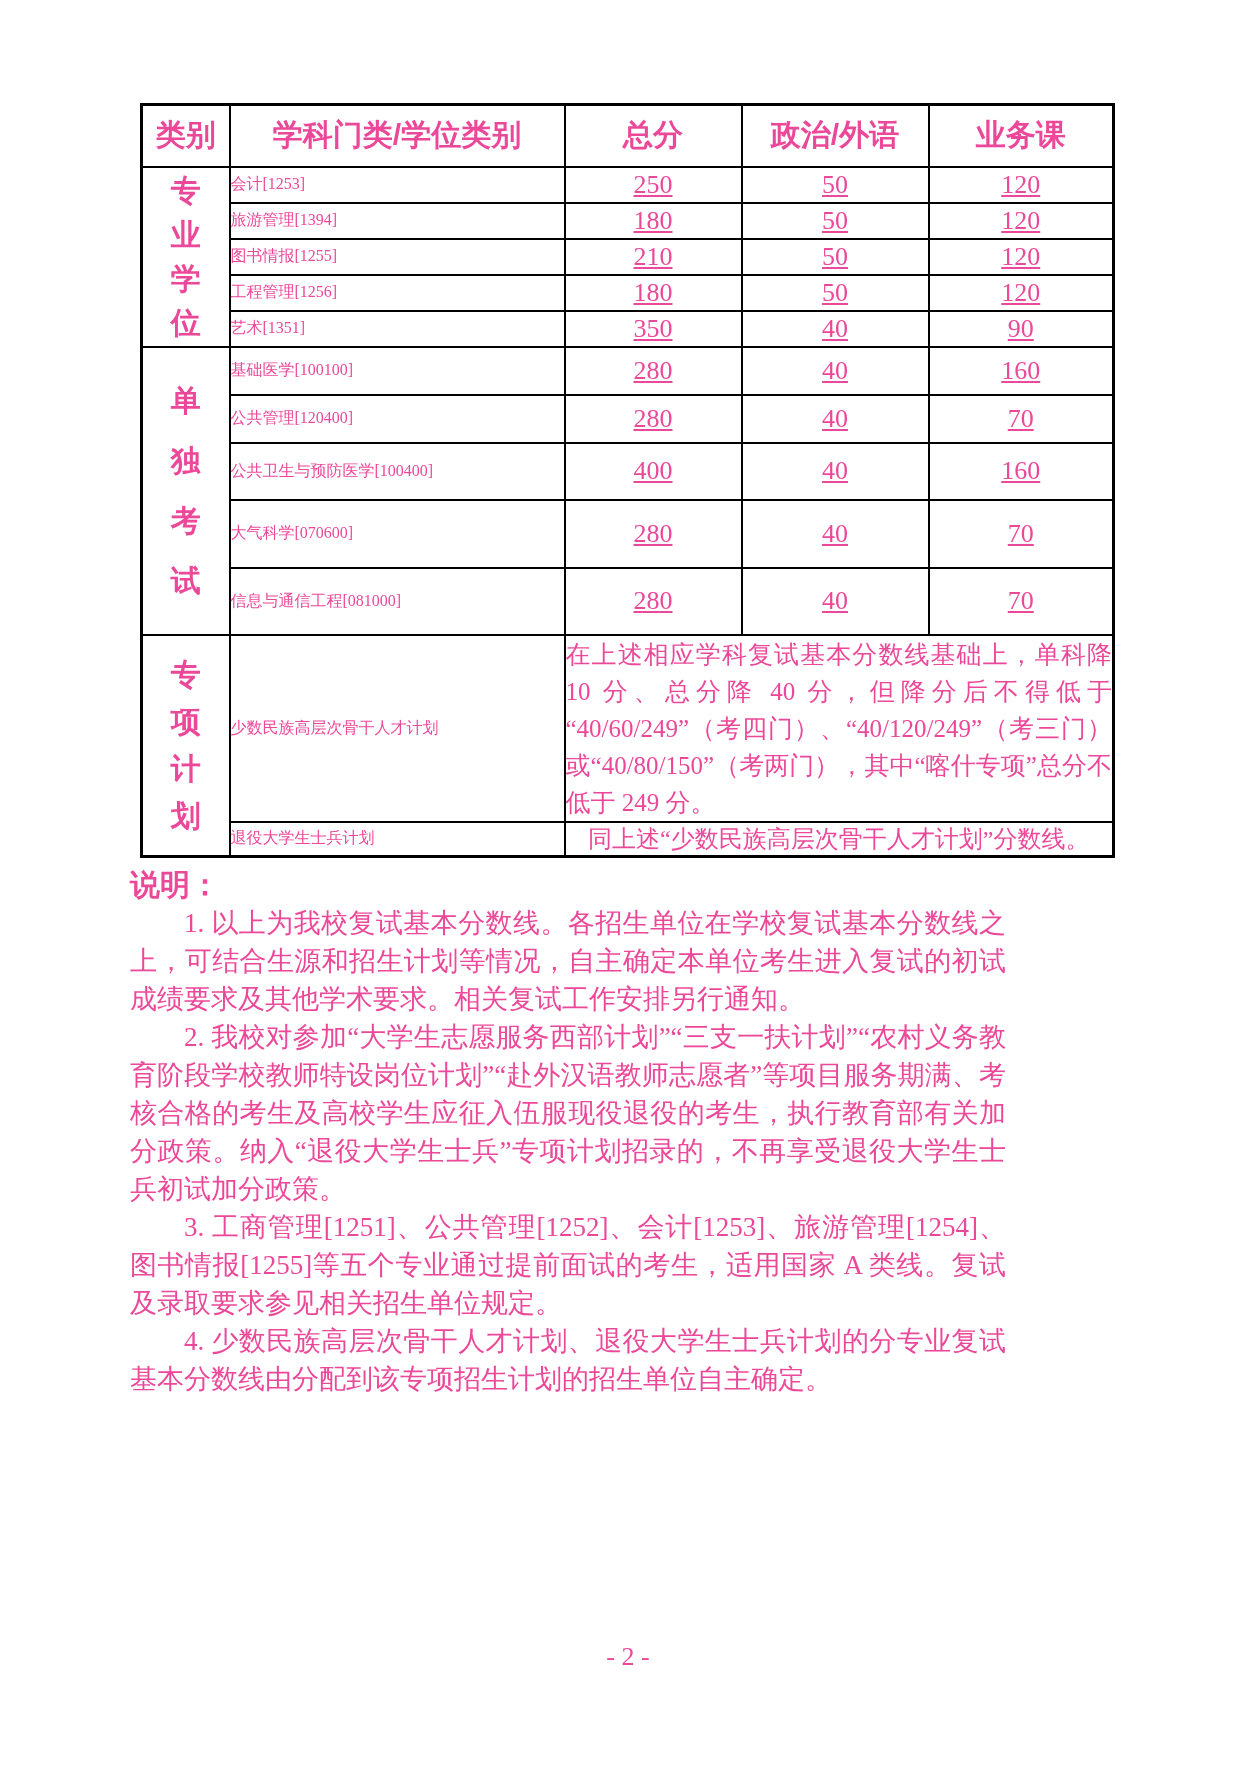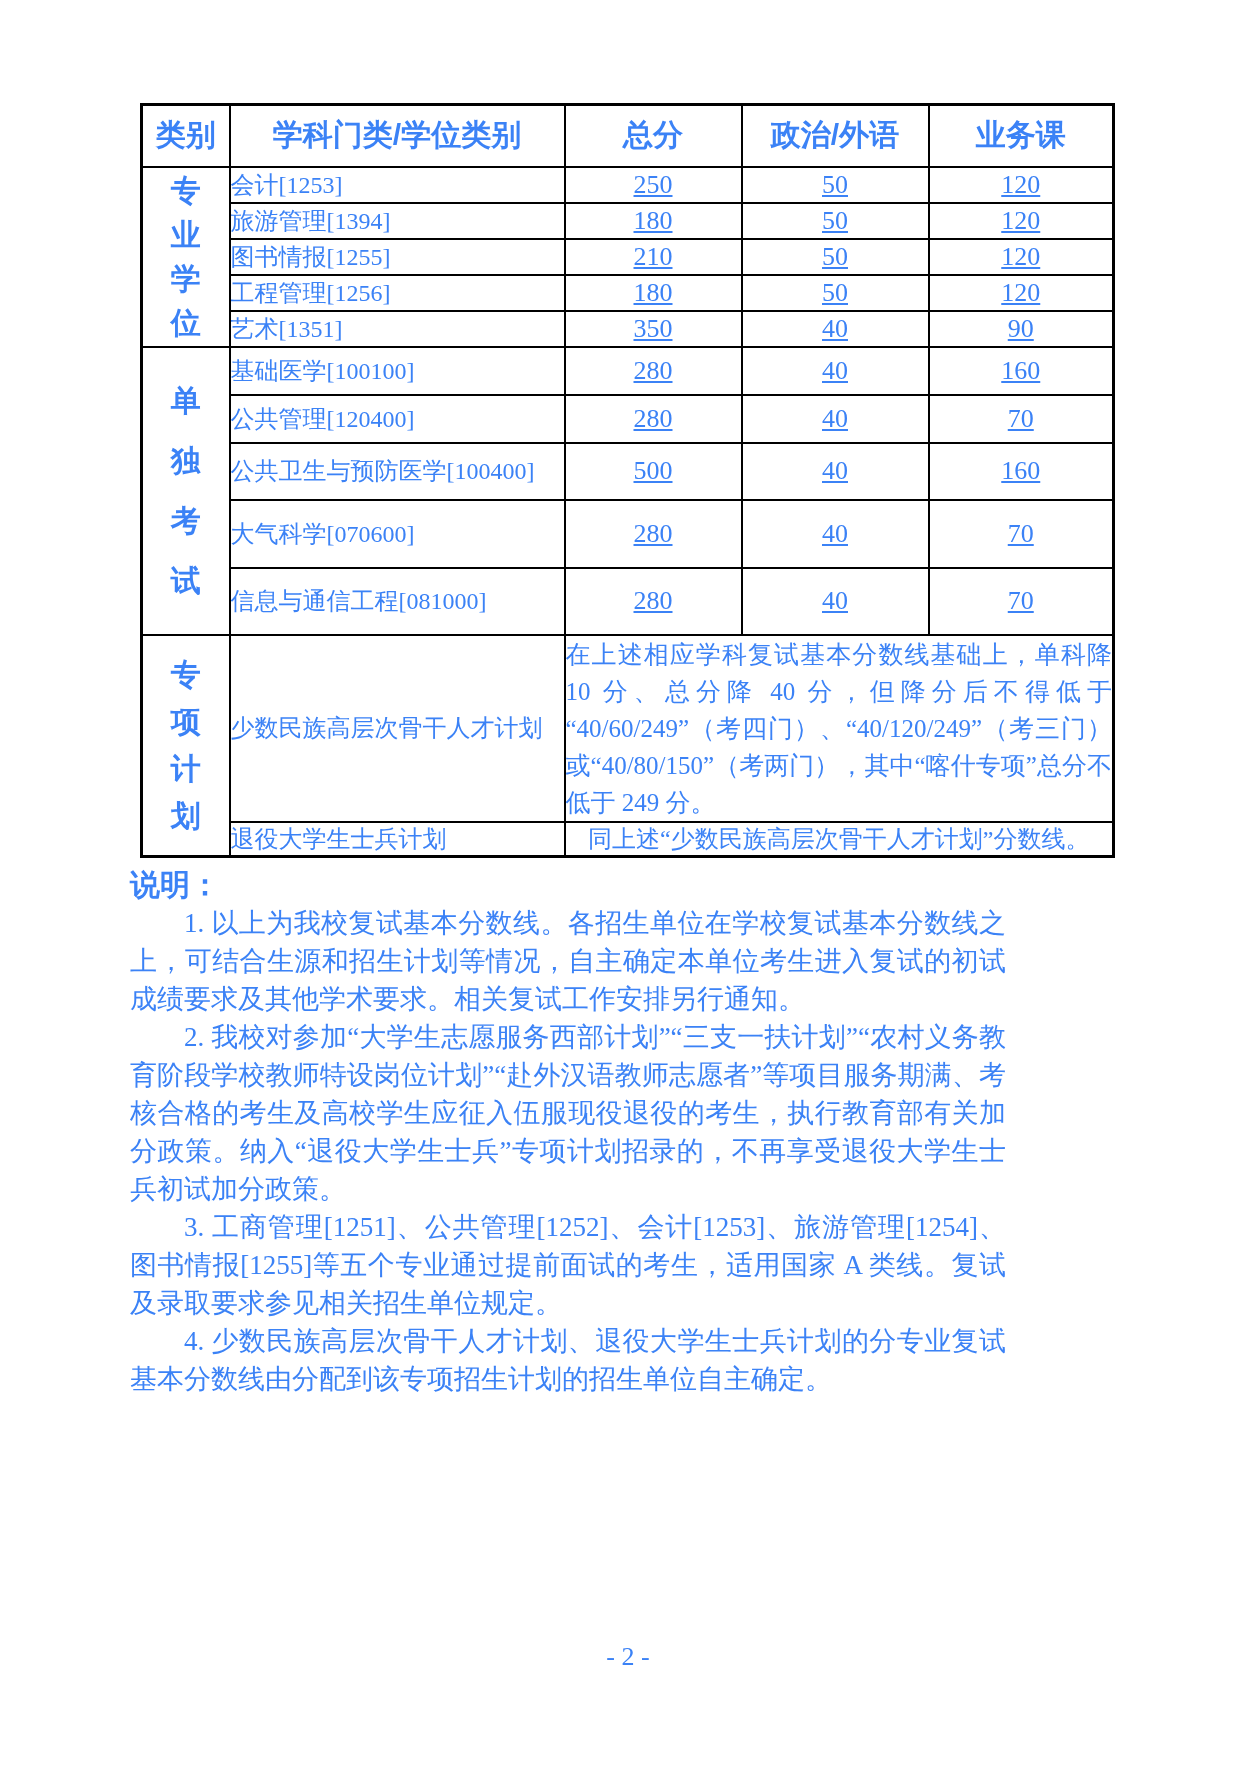--- a/index.html
+++ b/index.html
@@ -1,20 +1,20 @@
 <!DOCTYPE html>
 <html lang="zh"><head>
 <meta charset="utf-8">
 <style>
   html,body{margin:0;padding:0;background:#ffffff;}
   .page{
     position:relative;
     width:1256px;height:1738px;
     background:#ffffff;
-    color:#3b82f6;
+    color:#ec4899;
     font-family:"Liberation Serif","DejaVu Serif",serif;
     overflow:hidden;
   }
   
   table.score{
     border-collapse:collapse;
     table-layout:fixed;
     margin:103px 0 0 140px;
     width:972px;
     border:3px solid #000;
@@ -26,21 +26,21 @@
   }
   tr.hrow{height:62px;}
   table.score th{
     font-family:"Liberation Sans","DejaVu Sans",sans-serif;
     font-weight:bold;
     font-size:30px;
     text-align:center;
     vertical-align:middle;
   }
   td.name{
-    font-size:24px;
+    font-size:16px;
     text-align:left;
     padding-left:10px;
     vertical-align:middle;
   }
   td.num{
     font-size:26px;
     text-align:center;
     vertical-align:middle;
     text-decoration:underline;
   }
@@ -172,21 +172,21 @@
         <td class="num">160</td>
       </tr>
       <tr class="r48">
         <td class="name">公共管理[120400]</td>
         <td class="num">280</td>
         <td class="num">40</td>
         <td class="num">70</td>
       </tr>
       <tr class="r57">
         <td class="name">公共卫生与预防医学[100400]</td>
-        <td class="num">500</td>
+        <td class="num">400</td>
         <td class="num">40</td>
         <td class="num">160</td>
       </tr>
       <tr class="r68">
         <td class="name">大气科学[070600]</td>
         <td class="num">280</td>
         <td class="num">40</td>
         <td class="num">70</td>
       </tr>
       <tr class="r67">

